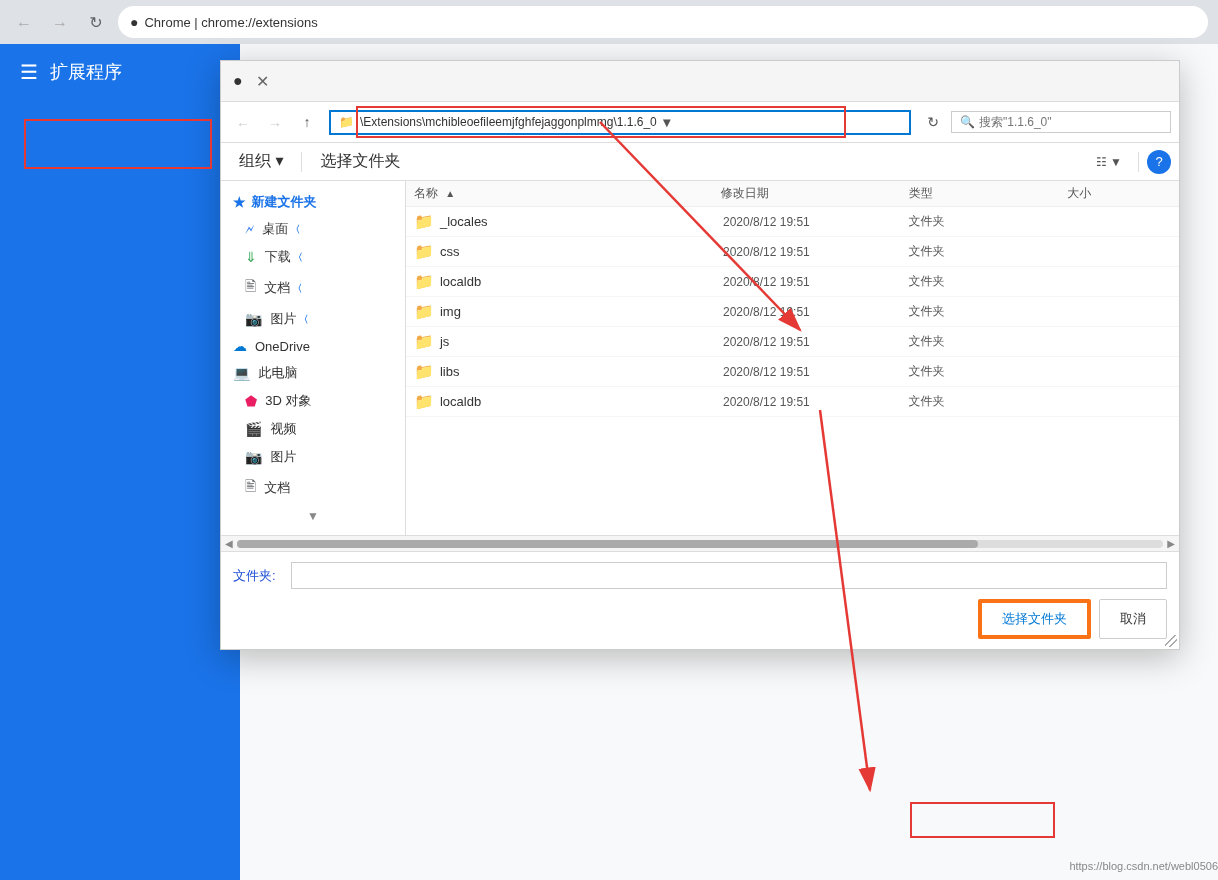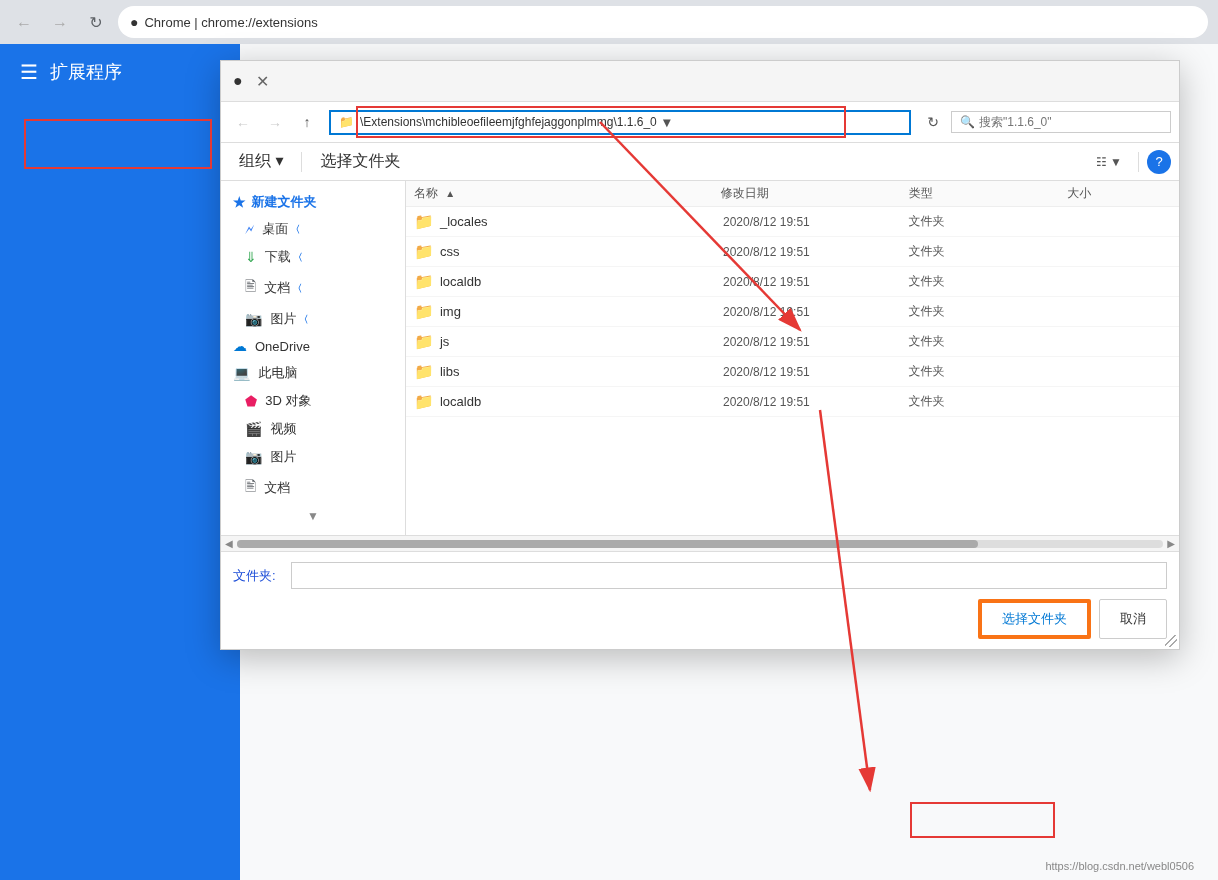--- a/index.html
+++ b/index.html
@@ -457,21 +457,21 @@
     
     .annotation-box {
       position: absolute;
       border: 2px solid #e53935;
       pointer-events: none;
     }
 
     .watermark {
       position: absolute;
       bottom: 8px;
-      right: 24px;
+      right: 0;
       font-size: 11px;
       color: #888;
     }
 
     .resize-handle {
       position: absolute;
       bottom: 2px;
       right: 2px;
       width: 12px;
       height: 12px;

